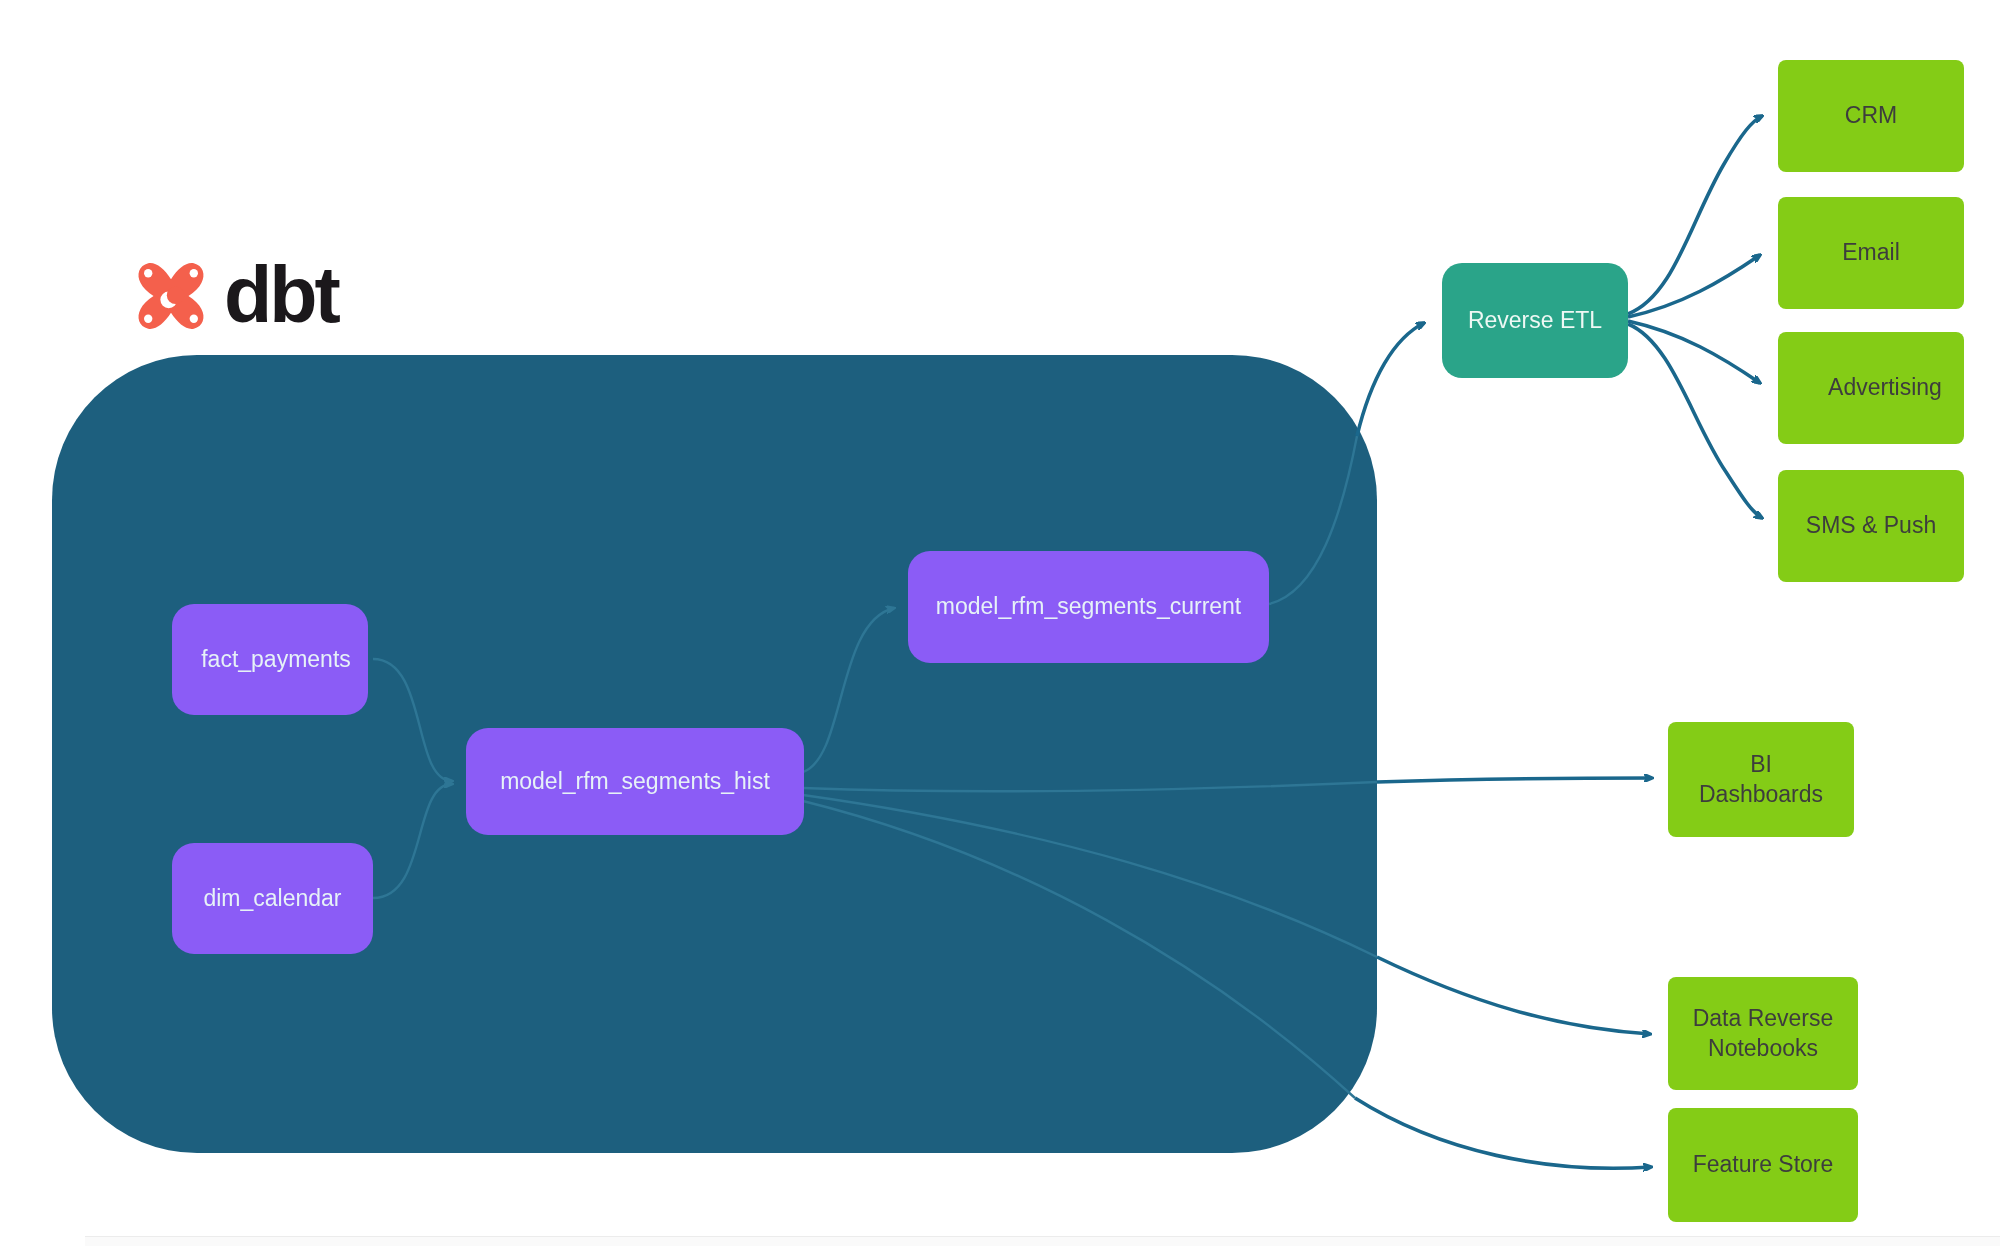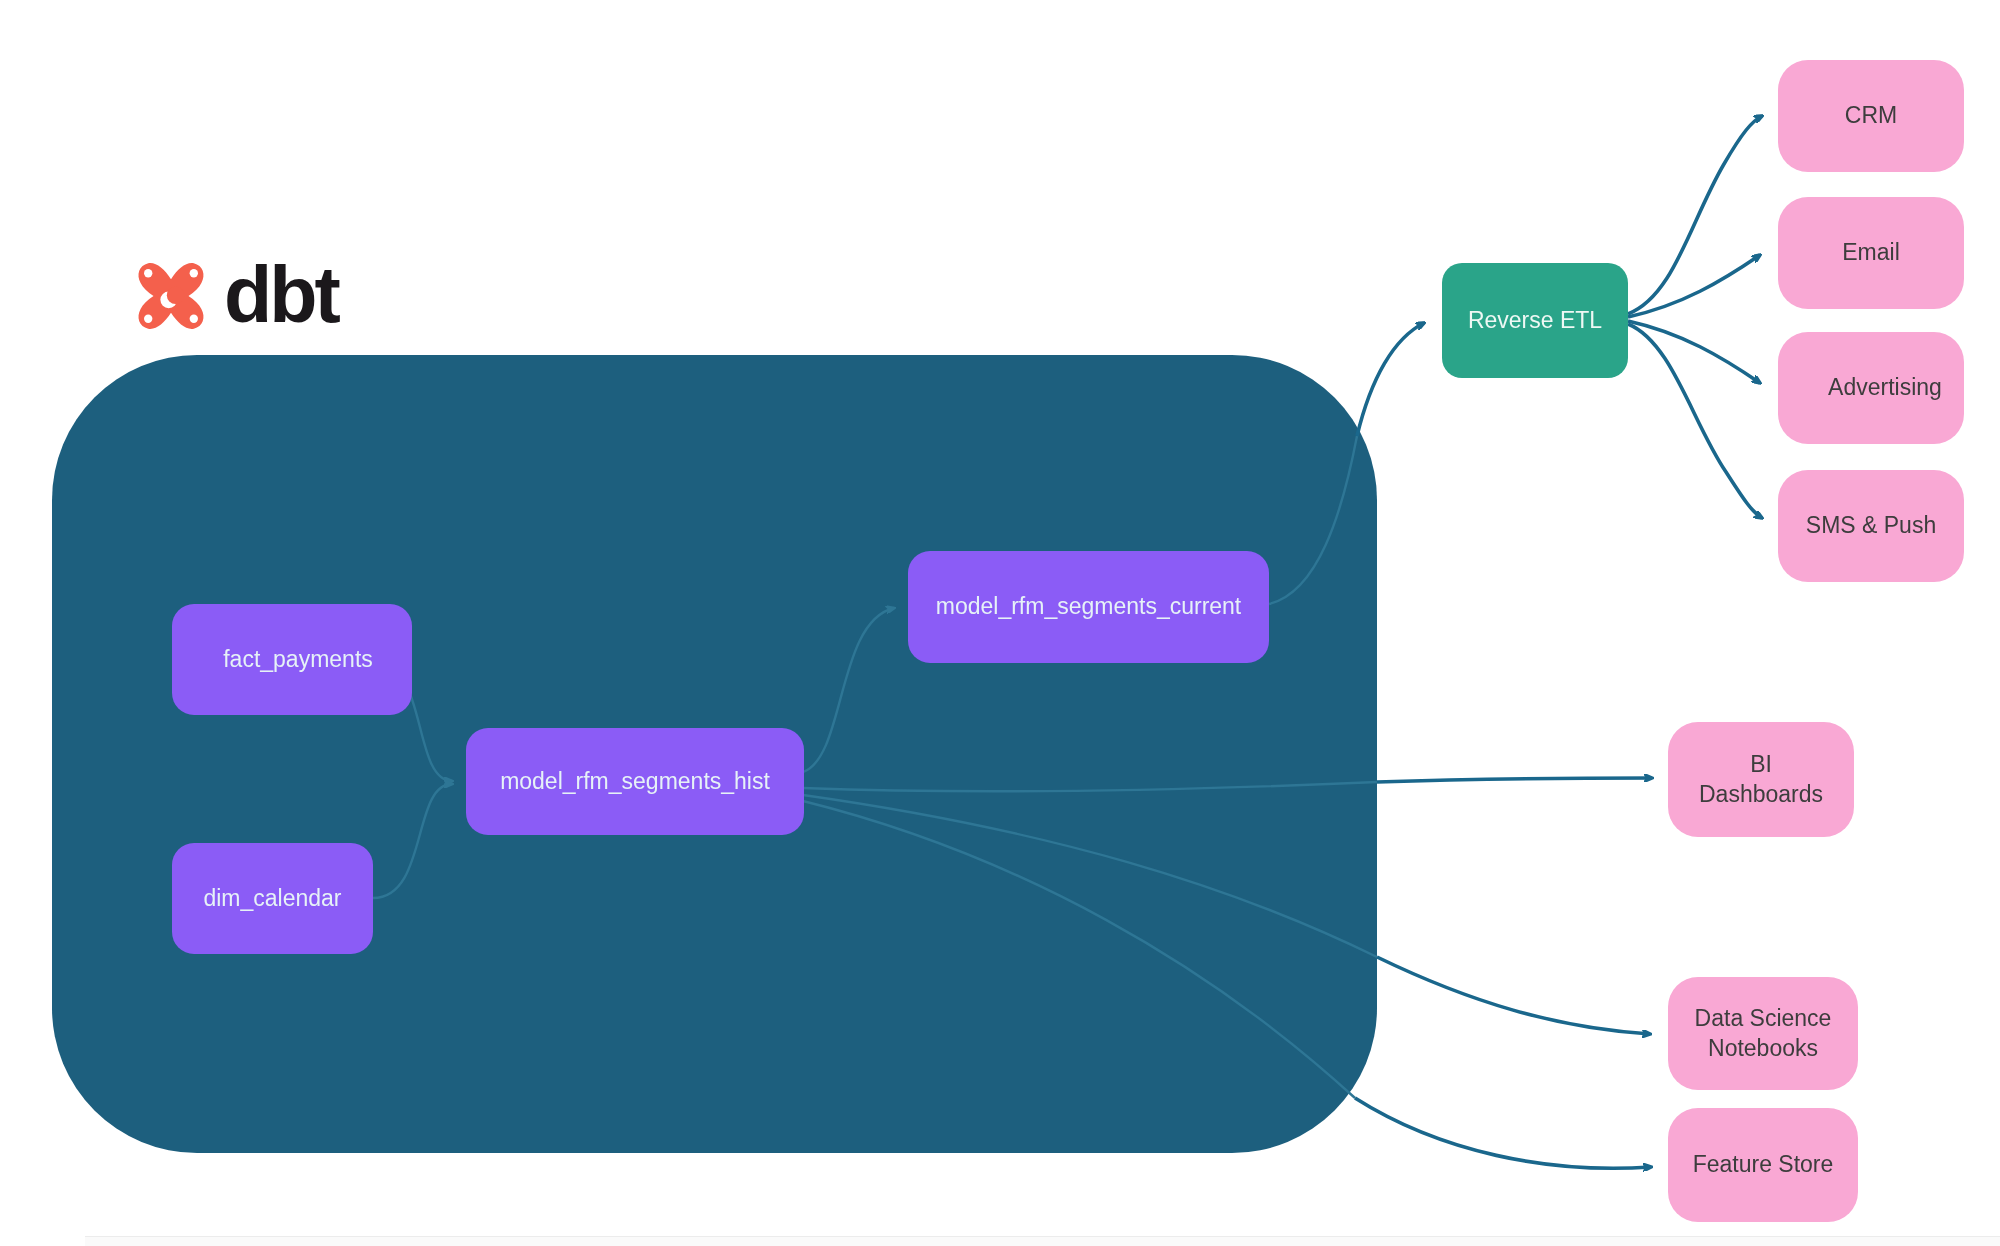--- a/index.html
+++ b/index.html
@@ -27,23 +27,23 @@
   .edge-outer{fill:none;stroke:#1a678c;stroke-width:3.6;}
   .edge-inner{fill:none;stroke:#2e7695;stroke-width:2.4;}
   
   .node{
     position:absolute;display:flex;align-items:center;justify-content:center;
     text-align:center;box-sizing:border-box;padding:0 18px;
     font-size:23px;line-height:1.3;
   }
   .node.model{background:#8b5cf6;color:#e6f2f7;border-radius:22px;}
   .node.green{background:#2aa489;color:#eef8f4;border-radius:20px;}
-  .node.dest{background:#f9a8d4;color:#3d3d3d;border-radius:30px;}
+  .node.dest{background:#84cc16;color:#3d3d3d;border-radius:8px;}
   
-  .n-fact   {left:172px;top:604px;width:240px;height:111px;padding-left:30px;}
+  .n-fact   {left:172px;top:604px;width:196px;height:111px;padding-left:30px;}
   .n-dim    {left:172px;top:843px;width:201px;height:111px;}
   .n-hist   {left:466px;top:728px;width:338px;height:107px;}
   .n-current{left:908px;top:551px;width:361px;height:112px;}
   .n-etl    {left:1442px;top:263px;width:186px;height:115px;}
   .n-crm    {left:1778px;top:60px; width:186px;height:112px;}
   .n-email  {left:1778px;top:197px;width:186px;height:112px;}
   .n-adv    {left:1778px;top:332px;width:186px;height:112px;padding-left:46px;}
   .n-sms    {left:1778px;top:470px;width:186px;height:112px;}
   .n-bi     {left:1668px;top:722px;width:186px;height:115px;}
   .n-ds     {left:1668px;top:977px;width:190px;height:113px;}
@@ -132,21 +132,21 @@
   <div class="node dest n-adv">
     <span>Advertising</span>
   </div>
   <div class="node dest n-sms">
     <span>SMS &amp; Push</span>
   </div>
   <div class="node dest n-bi">
     <span>BI Dashboards</span>
   </div>
   <div class="node dest n-ds">
-    <span>Data Science Notebooks</span>
+    <span>Data Reverse Notebooks</span>
   </div>
   <div class="node dest n-fs">
     <span>Feature Store</span>
   </div>
 
   <div class="bottom-strip"></div>
 
 </div>
 
 </body></html>

